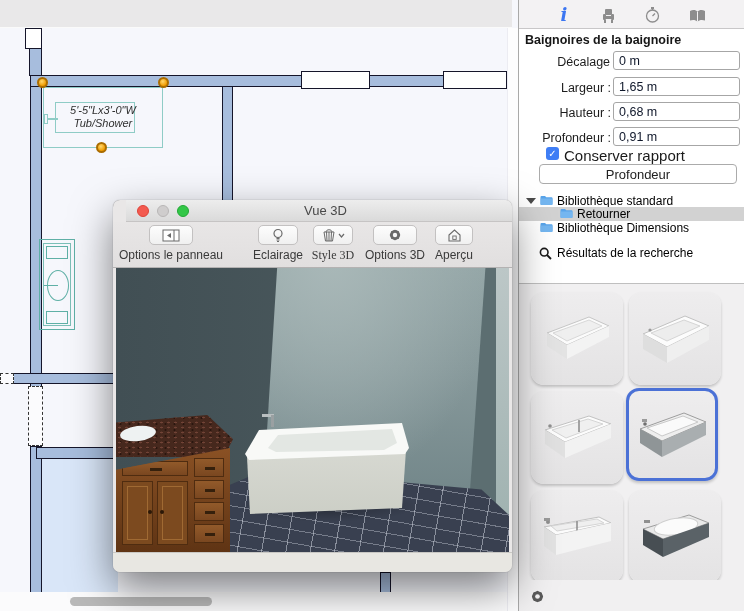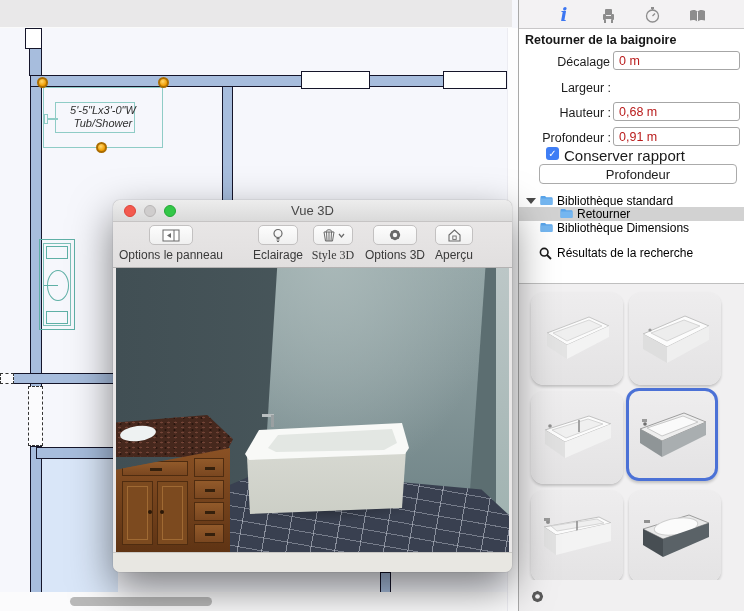--- a/index.html
+++ b/index.html
@@ -18,21 +18,21 @@
   .fixture{border:1px solid #8fccc6;}
   .fixture-teal{border:1px solid #5fb0a6;}
   .handle{width:11px;height:11px;border-radius:50%;background:radial-gradient(circle at 40% 35%,#ffd76e,#f09c00 70%);border:2px solid #aa6c00;}
   .tub-label{font-style:italic;font-size:11px;line-height:13px;color:#2f2f2f;text-align:center;}
   .hscroll{background:#b9b9b9;border-radius:4.5px;}
   .planbottom{left:0;top:592px;width:507px;height:19px;background:#fbfbfc;}
 
   
   #win3d{left:113px;top:200px;width:399px;height:372px;border-radius:7px;background:#e9e7e7;
          box-shadow:0 16px 42px rgba(0,0,0,.5),0 0 1px rgba(0,0,0,.5);overflow:hidden;z-index:40;}
-  .titlebar{left:0;top:0;width:100%;height:22px;background:linear-gradient(180deg,#ededed,#dadada);border-bottom:1px solid #c6c4c4;}
+  .titlebar{left:13px;top:0;width:100%;height:22px;background:linear-gradient(180deg,#ededed,#dadada);border-bottom:1px solid #c6c4c4;}
   .tl{width:12px;height:12px;border-radius:50%;top:5px;}
   .tl.red{left:11px;background:#f35a4f;border:1px solid #dd4439;}
   .tl.gray{left:31px;background:#cfcdcd;border:1px solid #b8b6b6;}
   .tl.green{left:51px;background:#33c748;border:1px solid #23a836;}
   .wtitle{left:0;top:3px;width:100%;text-align:center;font-size:13px;color:#494949;}
   .toolbar3d{left:0;top:22px;width:100%;height:46px;background:linear-gradient(180deg,#e8e6e6,#e1dfdf);border-bottom:1px solid #b4b2b2;}
   .tbtn{top:3px;height:20px;border:1px solid #c3c1c1;border-radius:5px;background:linear-gradient(180deg,#fdfdfd,#f0f0f0);display:flex;align-items:center;justify-content:center;}
   .tlabel{top:26px;font-size:12px;color:#3a3a3a;text-align:center;}
   .scene{left:3px;top:68px;width:393px;height:284px;overflow:hidden;
          background:radial-gradient(ellipse at 55% -5%,#a9b8b8 0%,rgba(0,0,0,0) 55%),linear-gradient(180deg,#93a5a6 0%,#87999b 35%,#73878a 80%,#6b7f82 100%);}
@@ -62,21 +62,21 @@
   .knob{width:4px;height:4px;border-radius:50%;background:#2b1808;}
   .footer3d{left:0;top:352px;width:100%;height:20px;background:#e8e7e2;border-top:1px solid #c9c8c4;}
 
   
   #panel{left:518px;top:0;width:226px;height:611px;background:#ffffff;border-left:1px solid #a9a9a9;z-index:10;}
   .tabbar{left:0;top:0;width:100%;height:29px;background:#f3f2f3;border-bottom:1px solid #c8c7c8;}
   .tabico{top:5px;width:20px;height:20px;display:flex;align-items:center;justify-content:center;}
   .info-glyph{font-family:"DejaVu Serif",serif;font-style:italic;font-weight:bold;font-size:18px;color:#3b76f2;line-height:18px;}
   .sectitle{left:6px;top:33px;font-size:12.5px;font-weight:bold;color:#161616;}
   .flabel{width:90px;text-align:right;font-size:12.5px;color:#1c1c1c;}
-  .finput{left:94px;width:127px;height:19px;border:1px solid #a6a6a6;border-radius:3px;background:#fff;font-family:"Liberation Sans",sans-serif;font-size:12.5px;color:#b91c1c;padding:0 0 0 5px;box-sizing:border-box;}
+  .finput{left:94px;width:127px;height:19px;border:1px solid #a6a6a6;border-radius:3px;background:#fff;font-family:"Liberation Sans",sans-serif;font-size:12.5px;color:#0f172a;padding:0 0 0 5px;box-sizing:border-box;}
   .chk{left:27px;top:147px;width:13px;height:13px;border-radius:3px;background:#3f7ef5;color:#fff;font-size:10px;line-height:13px;text-align:center;}
   .chklabel{left:45px;top:147px;font-size:15px;color:#1a1a1a;}
   .flipbtn{left:20px;top:164px;width:198px;height:20px;background:#fff;border:1px solid #ababab;border-radius:4px;font-size:13px;color:#222;text-align:center;line-height:19px;}
   .tree{left:0;top:190px;width:100%;height:92px;}
   .trow{left:0;width:100%;height:14px;font-size:12px;color:#000000;}
   .trow .lbl{top:0;line-height:14px;}
   .hl{background:#d2d2d2;}
   .tri{width:0;height:0;border-left:5px solid transparent;border-right:5px solid transparent;border-top:6px solid #4a4a4a;}
   .divline{left:0;top:283px;width:100%;height:1px;background:#bfbfbf;}
   .thumbs{left:0;top:284px;width:100%;height:296px;background:#f1f0f1;}
@@ -269,25 +269,26 @@
         </svg>
       </div>
       <div class="abs tabico" style="left:168px;">
         <svg width="19" height="15" viewBox="0 0 19 15">
           <path d="M2 3 C5 1.5 8 2 9.5 3.8 C11 2 14 1.5 17 3 V12.5 C14 11.5 11 12 9.5 13.8 C8 12 5 11.5 2 12.5 Z" fill="#8d8d8d"></path>
           <line x1="9.5" y1="3.8" x2="9.5" y2="13.8" stroke="#f3f2f3" stroke-width="1"></line>
         </svg>
       </div>
     </div>
 
-    <div class="abs sectitle">Retourner de la baignoire</div>
+    <div class="abs sectitle">Baignoires de la baignoire</div>
 
     <div class="abs flabel" style="left:8px;top:55px;">Décalage :</div>
     <input class="abs finput" style="top: 51px;" value="0 m">
     <div class="abs flabel" style="left:2px;top:81px;">Largeur :</div>
+    <input class="abs finput" style="top: 77px;" value="1,65 m">
     <div class="abs flabel" style="left:2px;top:106px;">Hauteur :</div>
     <input class="abs finput" style="top: 102px;" value="0,68 m">
     <div class="abs flabel" style="left:2px;top:131px;">Profondeur :</div>
     <input class="abs finput" style="top: 127px;" value="0,91 m">
 
     <div class="abs chk">✓</div>
     <div class="abs chklabel">Conserver rapport hauteur-largeur</div>
 
     <div class="abs flipbtn">Profondeur</div>
 

